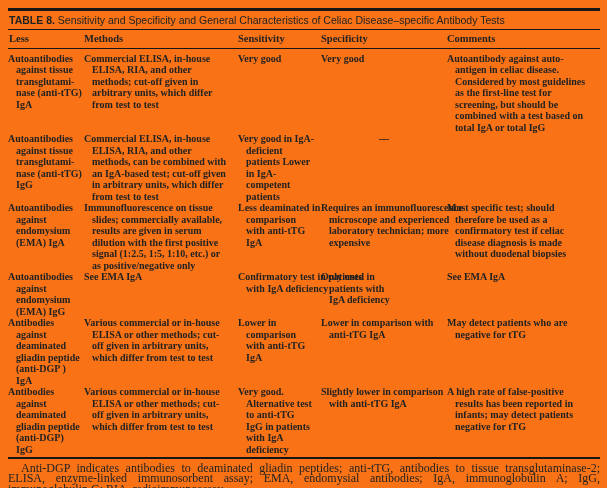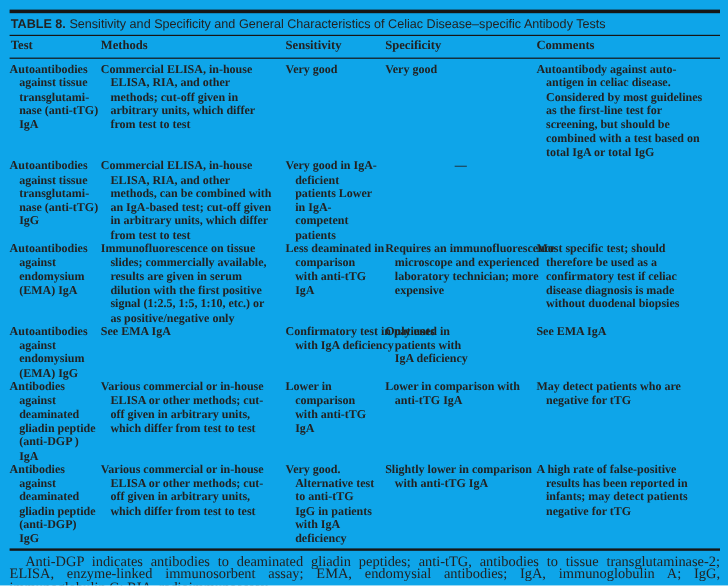--- a/index.html
+++ b/index.html
@@ -1,21 +1,21 @@
 <!DOCTYPE html>
 <html><head>
 <meta charset="utf-8">
 <style>
   html, body { margin: 0; padding: 0; background: #fbfbfa; }
   .page {
     position: relative;
     box-sizing: border-box;
     width: 607px;
     height: 488px;
-    background: #0ea5e9;
+    background: #f97316;
     padding: 8px 7px 0 8px;
     font-family: "Liberation Serif", serif;
     color: #222;
     overflow: hidden;
   }
   .rule { width: 592px; background: #161616; }
   .rule-top { height: 2.5px; }
   .rule-thin { height: 1.5px; }
   .title {
     font-family: "Liberation Sans", sans-serif;
@@ -70,21 +70,21 @@
   <div class="rule rule-top"></div>
 
   <div class="title">
     <span class="title-label">TABLE 8.</span>
     <span class="title-text">Sensitivity and Specificity and General Characteristics of Celiac Disease–specific Antibody Tests</span>
   </div>
 
   <div class="rule rule-thin"></div>
 
   <div class="grid header">
-    <div class="hcell left">Test</div>
+    <div class="hcell left">Less</div>
     <div class="hcell">Methods</div>
     <div class="hcell">Sensitivity</div>
     <div class="hcell">Specificity</div>
     <div class="hcell">Comments</div>
   </div>
 
   <div class="rule rule-thin"></div>
 
   <div class="tbody">
 

